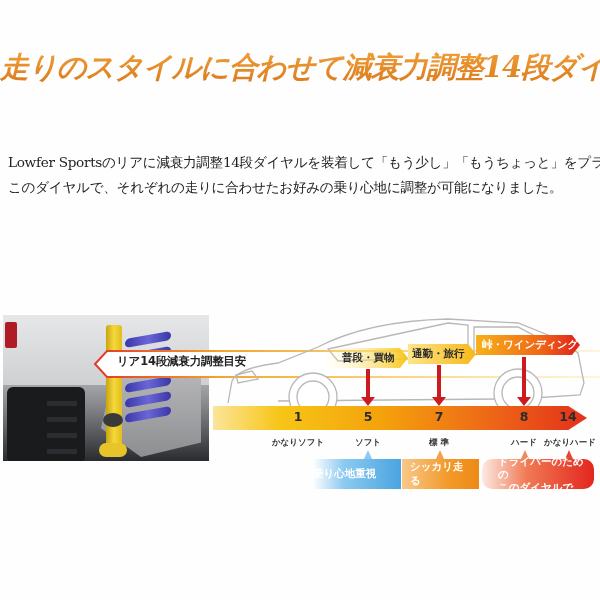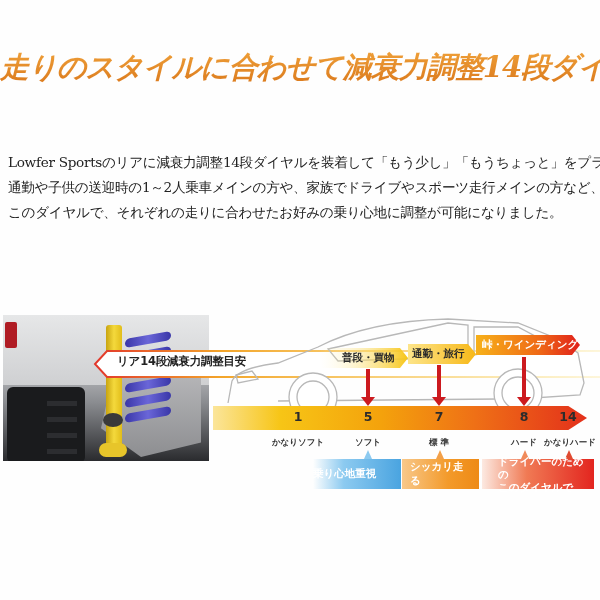--- a/index.html
+++ b/index.html
@@ -69,31 +69,30 @@
     background:linear-gradient(90deg,#fbe59a 0%,#f7c516 18%,#f4a20c 45%,#ef7016 70%,#e3301b 100%);
     clip-path:polygon(0 0,95% 0,100% 50%,95% 100%,0 100%);
   }
   .step { position:absolute; top:114px; font-family:"DejaVu Sans", sans-serif; font-weight:bold; font-size:12.5px; color:#2c2c2c; transform:translateX(-50%); }
   .step-label { position:absolute; top:142px; font-family:"DejaVu Sans", sans-serif; font-weight:bold; font-size:8.5px; color:#333; transform:translateX(-50%); white-space:nowrap; }
 
   
   .cat { position:absolute; top:164px; height:30px; font-family:"DejaVu Sans", sans-serif; font-weight:bold; color:#fff; font-size:10.5px; display:flex; align-items:center; justify-content:flex-start; padding-right:6px; }
   .cat-1 { left:313px; width:88px; background:linear-gradient(90deg,rgba(120,190,235,0),#8ccaf0 35%,#4aa4e0 100%); }
   .cat-2 { left:402px; width:77px; background:linear-gradient(90deg,#f8c88a,#f39a2a 60%,#ee8a16); justify-content:center; padding:8px; }
-  .cat-3 { left:482px; width:112px; background:linear-gradient(90deg,rgba(245,150,110,0.2),#f07a54 40%,#e3251f 100%); flex-direction:column; align-items:flex-start; justify-content:center; padding-left:16px; line-height:13px; }
+  .cat-3 { left:482px; width:112px; background:linear-gradient(90deg,rgba(245,150,110,0.2),#f07a54 40%,#e3251f 100%); flex-direction:column; align-items:flex-start; justify-content:center; padding-left:16px; line-height:13px;border-radius:10px; }
   .tick { position:absolute; top:155px; width:0; height:0; border-left:4px solid transparent; border-right:4px solid transparent; border-bottom:9px solid; }
 </style>
 </head>
 <body>
 
 <div class="headline">走りのスタイルに合わせて減衰力調整14段ダイヤル付</div>
 
 <div class="intro">
   <p>Lowfer Sportsのリアに減衰力調整14段ダイヤルを装着して「もう少し」「もうちょっと」をプラス!</p>
-  <p>通勤や子供の送迎時の1～2人乗車メインの方や、家族でドライブやスポーツ走行メインの方など、</p>
   <p>このダイヤルで、それぞれの走りに合わせたお好みの乗り心地に調整が可能になりました。</p>
 </div>
 
 <div class="figure">
 
   <div class="photo">
     <div class="body-panel"></div>
     <div class="taillight"></div>
     <div class="tire">
       <i style="top:14px"></i>

